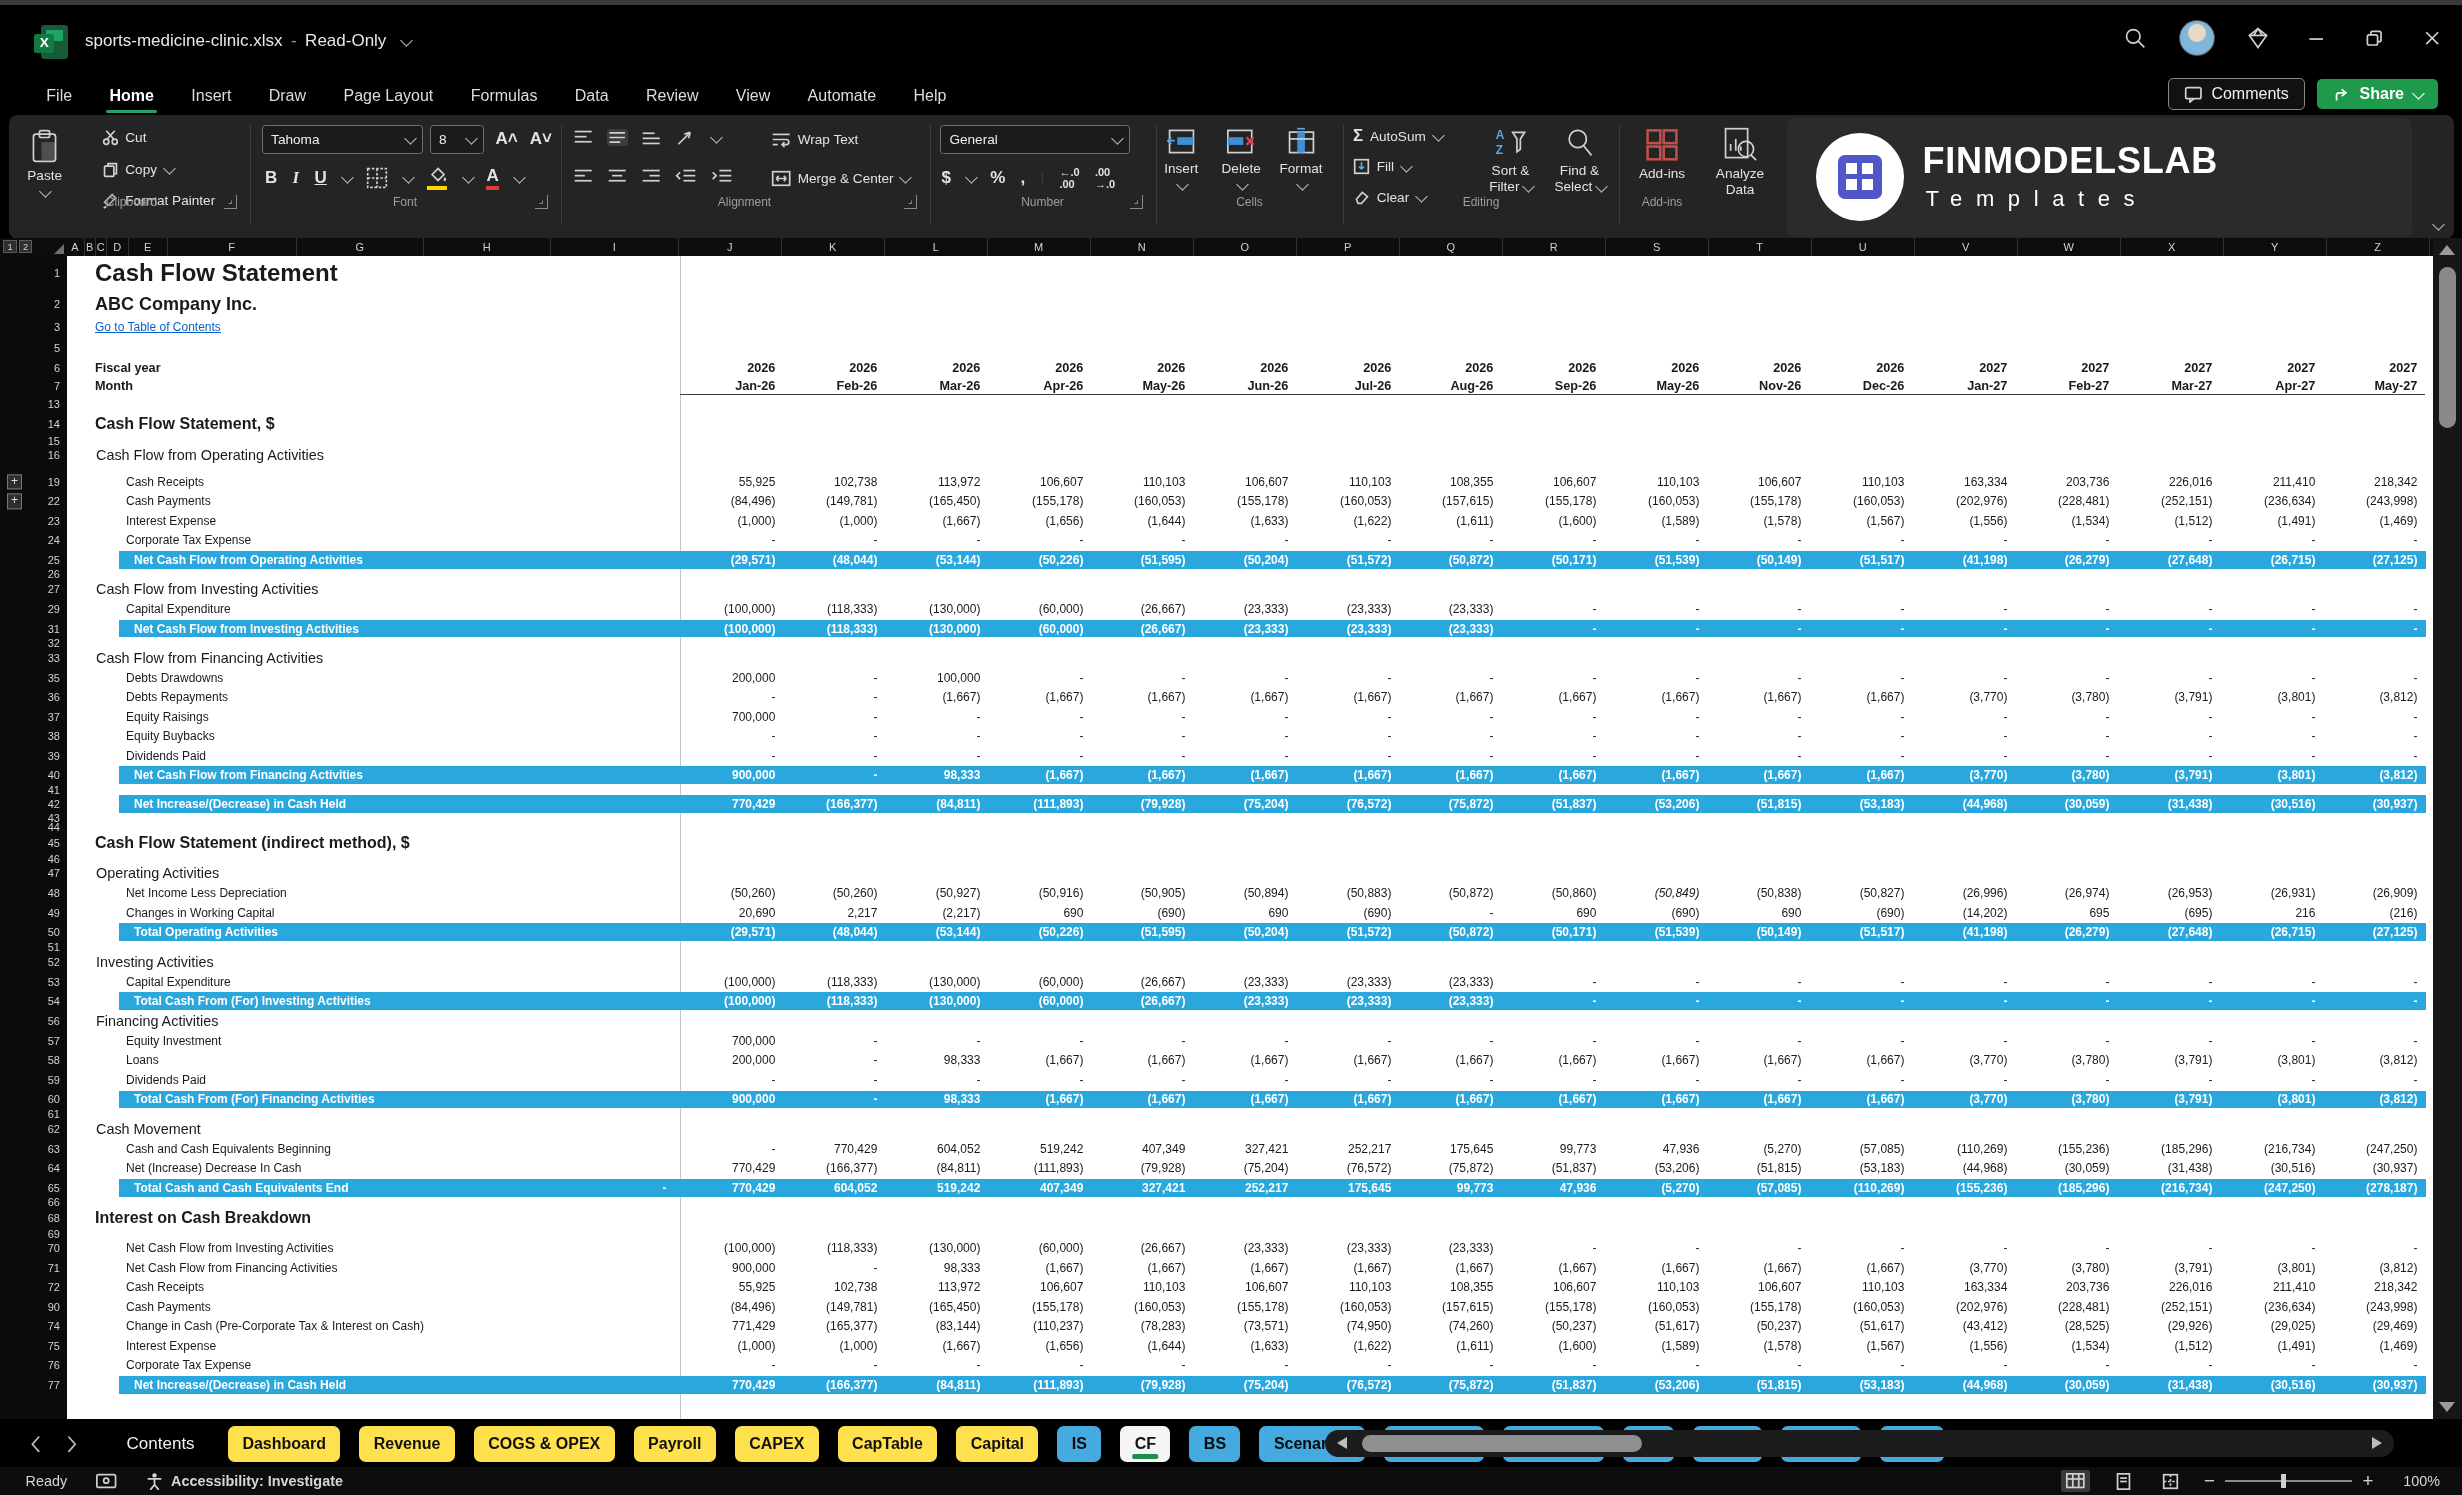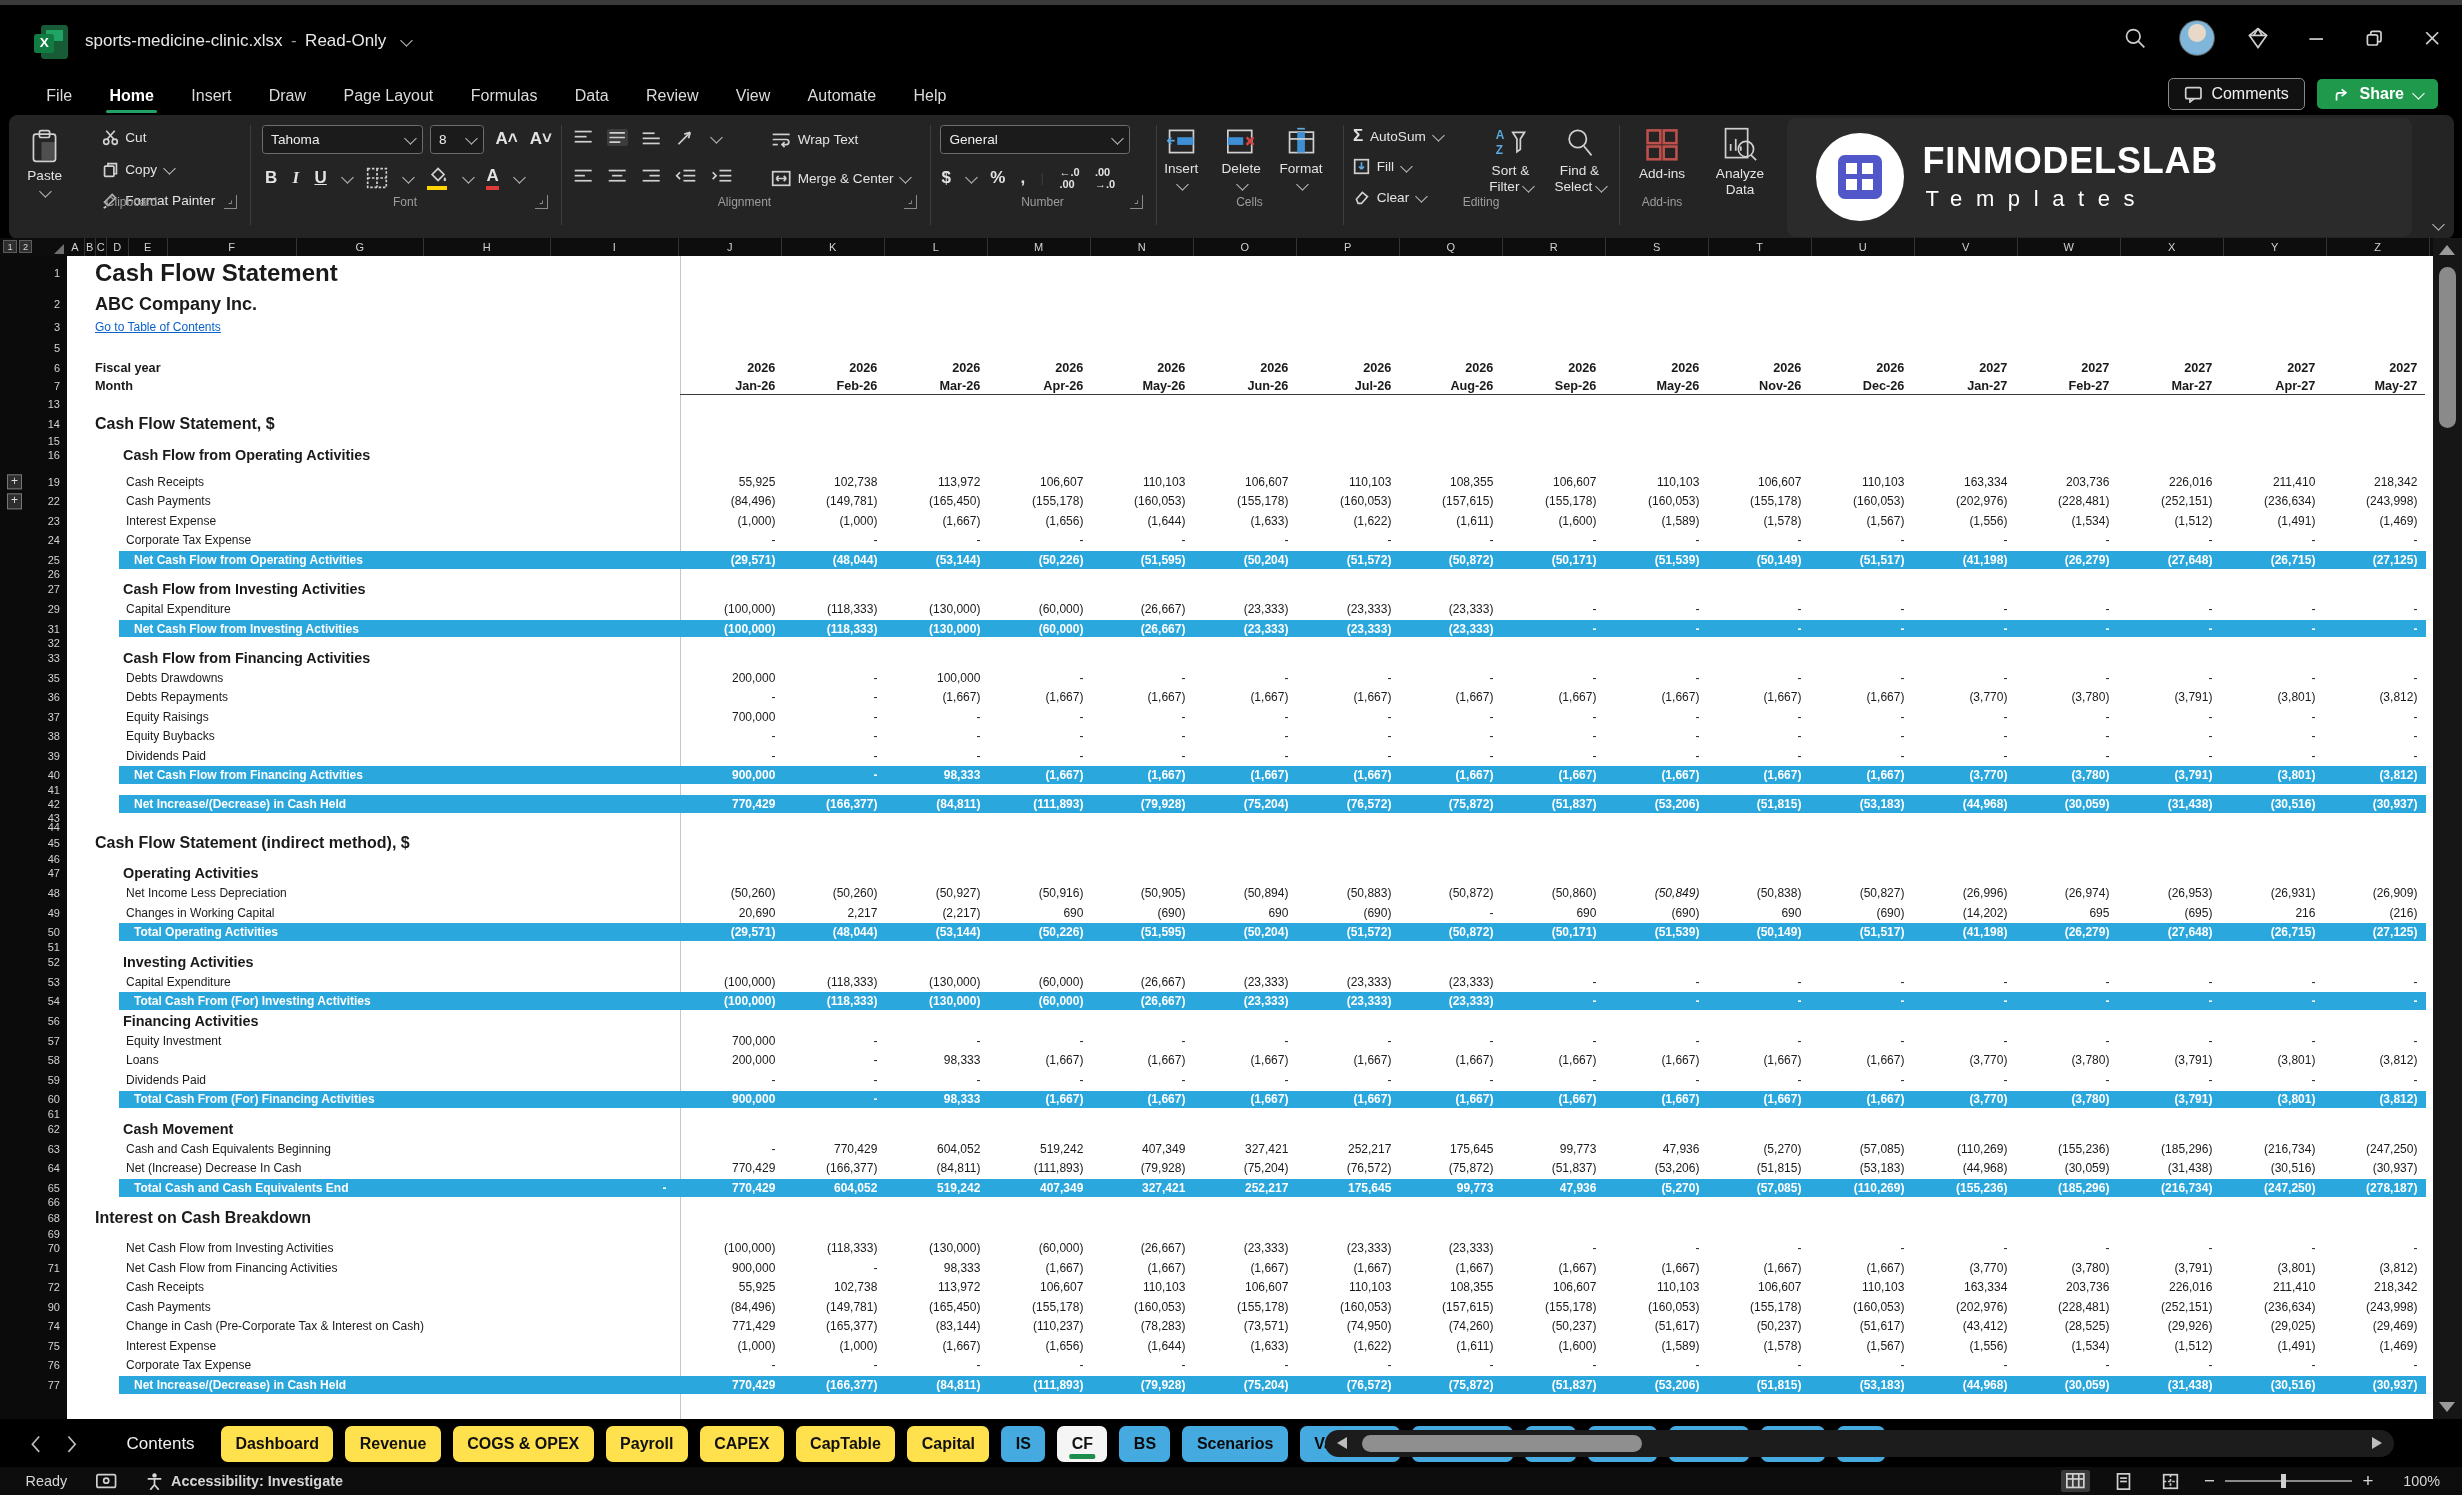--- a/index.html
+++ b/index.html
@@ -91,31 +91,31 @@
     font-size:12px; color:#1a1a1a; z-index:3; white-space:nowrap;}
   .ivcell { position:absolute; top:50%; transform:translateY(-50%); left:585px; width:89px; text-align:right;
     padding-right:7.6px; font-size:12px; z-index:3;}
   .row.k-title { height:34px;}   .row.k-title .lab { left:95px; font-size:24px; font-weight:bold;}
   .row.k-subtitle { height:27px;} .row.k-subtitle .lab { left:95px; font-size:18px; font-weight:bold;}
   .row.k-link { height:20.4px;}    .row.k-link .lab { left:95px; font-size:12px; color:#0a62c9; text-decoration:underline;}
   .row.k-years, .row.k-months { height:18px;}
   .row.k-years .lab, .row.k-months .lab { left:95px; font-size:12.7px; font-weight:bold;}
   .row.k-years .cell, .row.k-months .cell { font-size:12.7px; font-weight:bold;}
   .row.k-h1 { height:24px;} .row.k-h1 .lab { left:95px; font-size:16px; font-weight:bold;}
-  .row.k-h2 { height:20.4px;} .row.k-h2 .lab { left:123px; font-size:14.4px; font-weight:bold;}
+  .row.k-h2 { height:20.4px;} .row.k-h2 .lab { left:96px; font-size:14.4px; font-weight:normal;}
   .row.k-item { height:19.5px;} .row.k-item .lab { left:126px; font-size:12px;}
   .row.k-total { height:19.5px;} .row.k-total .lab { left:134px; font-size:12px; font-weight:bold; color:#fff;}
   .row.k-total .cell, .row.k-total .ivcell { color:#fff; font-weight:bold;}
   .row.k-total .band { position:absolute; left:119px; right:8.5px; top:0.8px; bottom:0.8px; background:#2aa7dd; z-index:2;}
   .mline { position:absolute; left:680px; width:1745px; bottom:0; height:0; border-bottom:1.7px solid #3c3c3c; z-index:3;}
 
   
   .tabbar { position:absolute; left:0; top:1420px; width:2462px; height:48px; background:#000; display:flex; align-items:center;}
   .tnav { display:flex; gap:22px; margin-left:29px; margin-right:34px;}
-  .tabs { display:flex; gap:12px; align-items:center; height:37px; overflow:hidden; max-width:1850px;}
+  .tabs { display:flex; gap:19px; align-items:center; height:37px; overflow:hidden; max-width:1850px;}
   .tab { height:36px; border-radius:6.8px; display:flex; align-items:center; padding:0 14.4px; font-size:16px;
     font-weight:bold; white-space:nowrap; flex:0 0 auto;}
   .tab.dark { background:transparent; color:#f0f0f0; font-weight:normal; font-size:17px;}
   .tab.yellow { background:#ffe14d; color:#111;}
   .tab.blue { background:#45aadf; color:#0b0b0b;}
   .tab.active { background:#f5f5f5; color:#111; position:relative;}
   .tab.active::after { content:""; position:absolute; left:50%; transform:translateX(-50%); bottom:3.4px; width:25.5px; height:4.2px; background:#1e8e4e; border-radius:1.7px;}
   .tab-extra { color:#cfcfcf; font-size:18.7px; margin-left:12px; display:flex; gap:22px; align-items:center;}
   .hscroll { position:absolute; right:68px; top:10.2px; width:1069px; height:27px; background:#1c1c1c; border-radius:13.6px;}
   .hs-thumb { position:absolute; left:37px; top:5.1px; width:280px; height:17px; background:#8f8f8f; border-radius:8.5px;}

